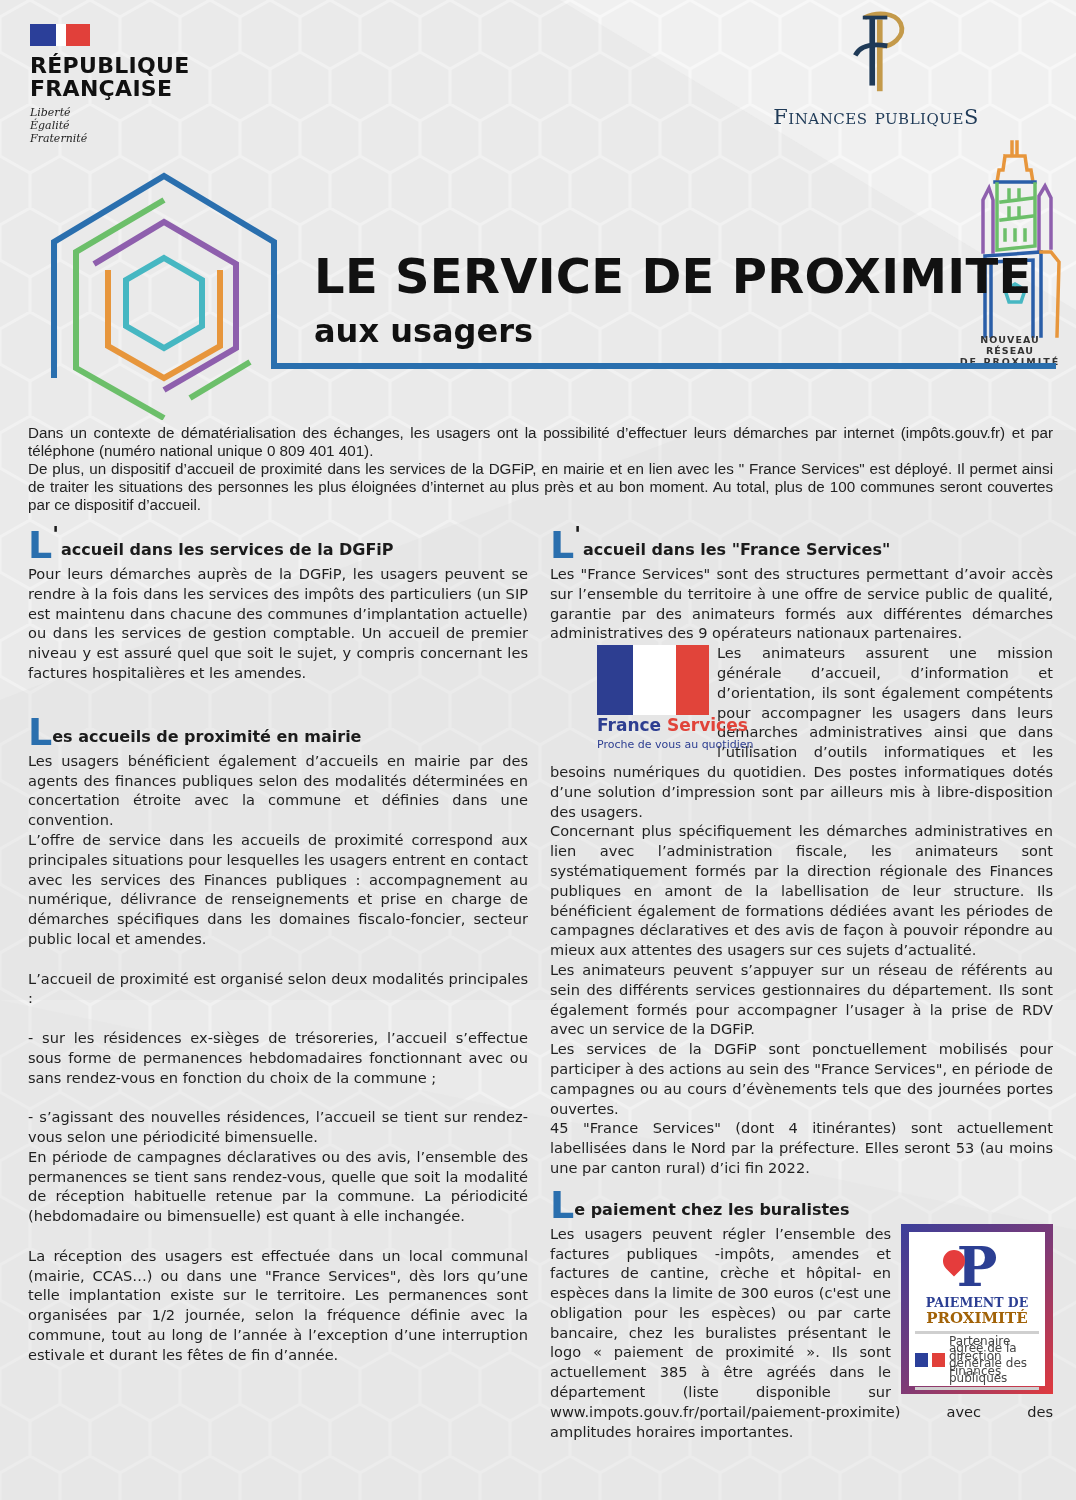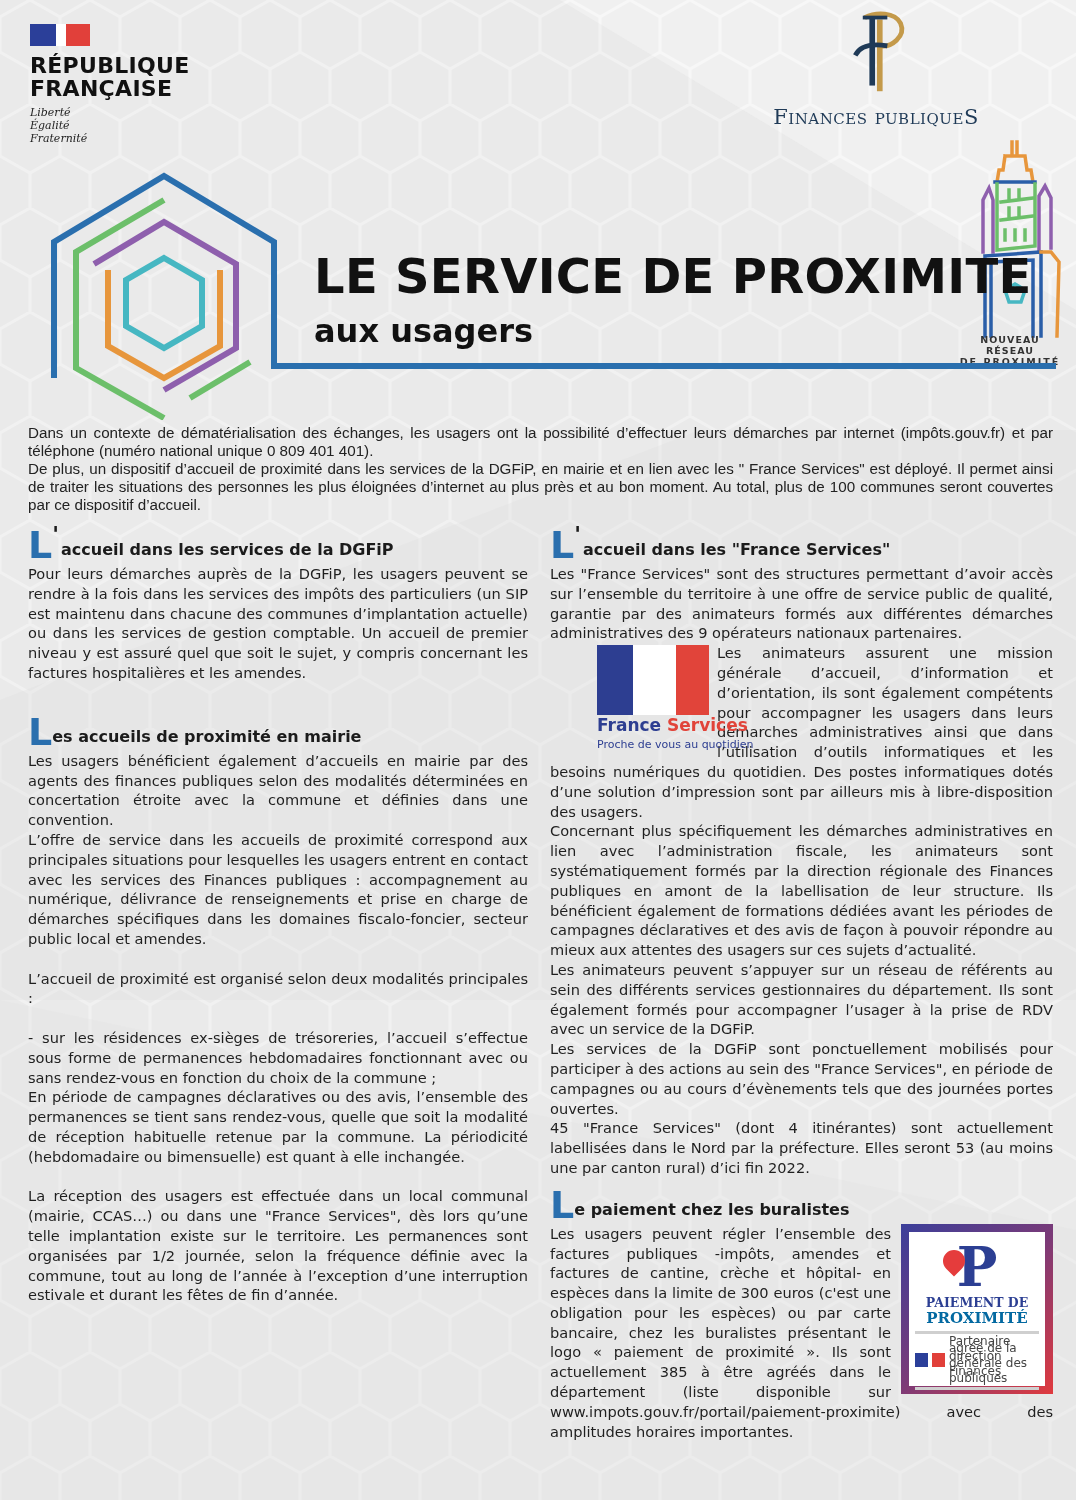--- a/index.html
+++ b/index.html
@@ -51,21 +51,21 @@
   .fs-name { font-weight:bold; font-size:17px; line-height:20px; color:#2d3e91; white-space:nowrap; }
   .fs-name span { color:#e1443a; }
   .fs-tag { font-size:11px; color:#2d3e91; white-space:nowrap; }
 
   .pp-logo { float:right; width:152px; height:170px; margin:0 0 0 10px; padding:8px;
     background:linear-gradient(135deg,#3b3f9a 0%,#7a3a78 50%,#e03a3e 100%); box-sizing:border-box; }
   .pp-inner { background:#fff; width:100%; height:100%; text-align:center; box-sizing:border-box; padding-top:6px; }
   .pp-P { font-family:"DejaVu Serif", serif; font-weight:bold; font-size:54px; line-height:58px; color:#2c3f93; position:relative; }
   .pp-pin { position:absolute; left:34px; top:12px; width:22px; height:22px; background:#e53c3c; border-radius:50% 50% 50% 0; transform:rotate(-45deg); }
   .pp-t1 { font-family:"DejaVu Serif", serif; font-weight:bold; font-size:12.5px; color:#2c3f93; line-height:14px; }
-  .pp-t2 { font-family:"DejaVu Serif", serif; font-weight:bold; font-size:15px; color:#0369a1; line-height:17px; }
+  .pp-t2 { font-family:"DejaVu Serif", serif; font-weight:bold; font-size:15px; color:#a16207; line-height:17px; }
   .pp-bar { height:3px; background:#cfcfcf; margin:4px 6px; }
   .pp-part { display:flex; align-items:center; gap:4px; padding:0 6px; }
   .pp-part .fl { display:flex; width:30px; height:14px; }
   .pp-part .fl .b{width:13px;background:#2b3f99}.pp-part .fl .w{width:4px;background:#fff}.pp-part .fl .r{width:13px;background:#e1403a}
   .pp-part .tx { font-size:12px; line-height:7.5px; color:#444; text-align:left; }
 </style>
 </head>
 <body>
 
 <svg class="bg-hex" width="1076" height="1500">
@@ -158,20 +158,21 @@
   <p>Pour leurs démarches auprès de la DGFiP, les usagers peuvent se rendre à la fois dans les services des impôts des particuliers (un SIP est maintenu dans chacune des communes d’implantation actuelle) ou dans les services de gestion comptable. Un accueil de premier  niveau y est assuré quel que soit le sujet, y compris concernant les factures hospitalières et les amendes.</p>
 
   <div class="h" style="margin-top:34px">
     <span class="bigL">L</span>
     <span>es accueils de proximité en mairie</span>
   </div>
   <p>Les usagers bénéficient également d’accueils en mairie par des agents des finances publiques selon des modalités déterminées en concertation étroite avec la commune et définies dans une convention.</p>
   <p>L’offre de service dans les accueils de proximité correspond aux principales situations pour lesquelles les usagers entrent en contact avec les services des Finances publiques : accompagnement au numérique, délivrance de renseignements et prise en charge de démarches spécifiques dans les domaines fiscalo-foncier, secteur public local et amendes.</p>
   <p class="gap">L’accueil de proximité est organisé selon deux modalités principales :</p>
   <p class="gap">- sur les résidences ex-sièges de trésoreries, l’accueil s’effectue sous forme de permanences hebdomadaires fonctionnant avec ou sans rendez-vous en fonction du choix de la commune ;</p>
+  <p class="gap">- s’agissant des nouvelles résidences, l’accueil se tient sur rendez-vous selon une périodicité bimensuelle.</p>
   <p>En période de campagnes déclaratives ou des avis, l’ensemble des permanences se tient sans rendez-vous, quelle que soit la modalité de réception habituelle retenue par la commune. La périodicité (hebdomadaire ou bimensuelle) est quant à elle inchangée.</p>
   <p class="gap">La réception des usagers est effectuée dans un local communal (mairie, CCAS…) ou dans une "France Services", dès lors qu’une telle implantation existe sur le territoire. Les permanences sont organisées par 1/2 journée, selon la fréquence définie avec la commune, tout au long de l’année à l’exception d’une interruption estivale et durant les fêtes de fin d’année.</p>
 </div>
 
 <div class="abs col colR">
   <div class="h">
     <span class="bigL">L</span>
     <span class="apos">'</span>
     <span>accueil dans les "France Services"</span>
   </div>

